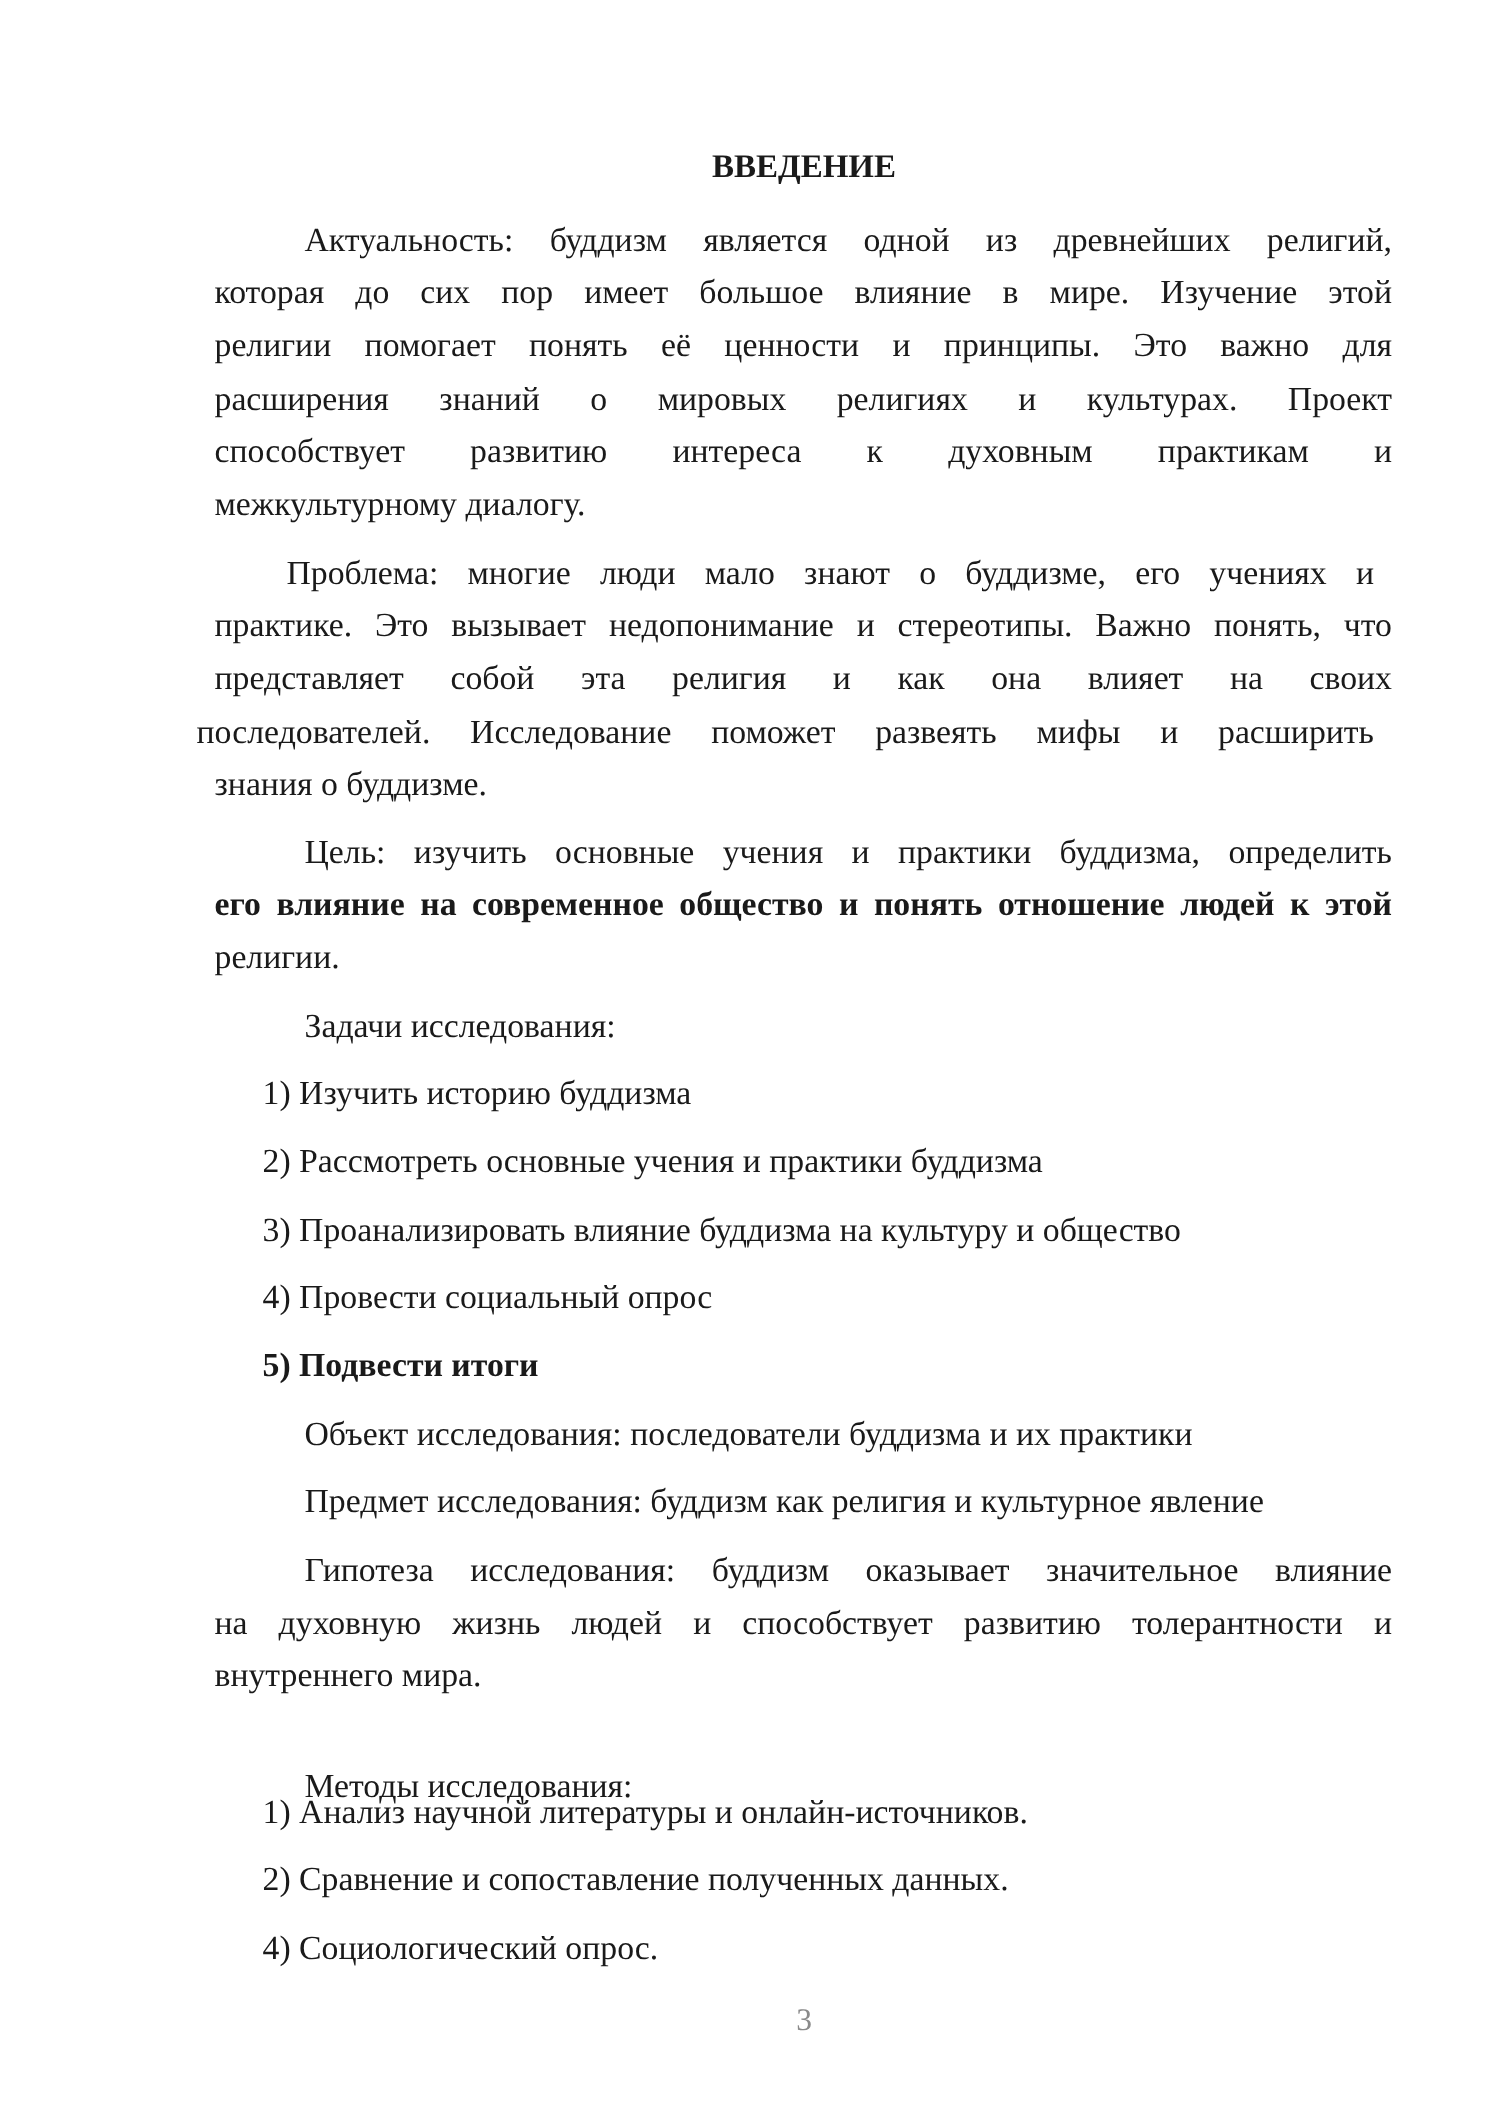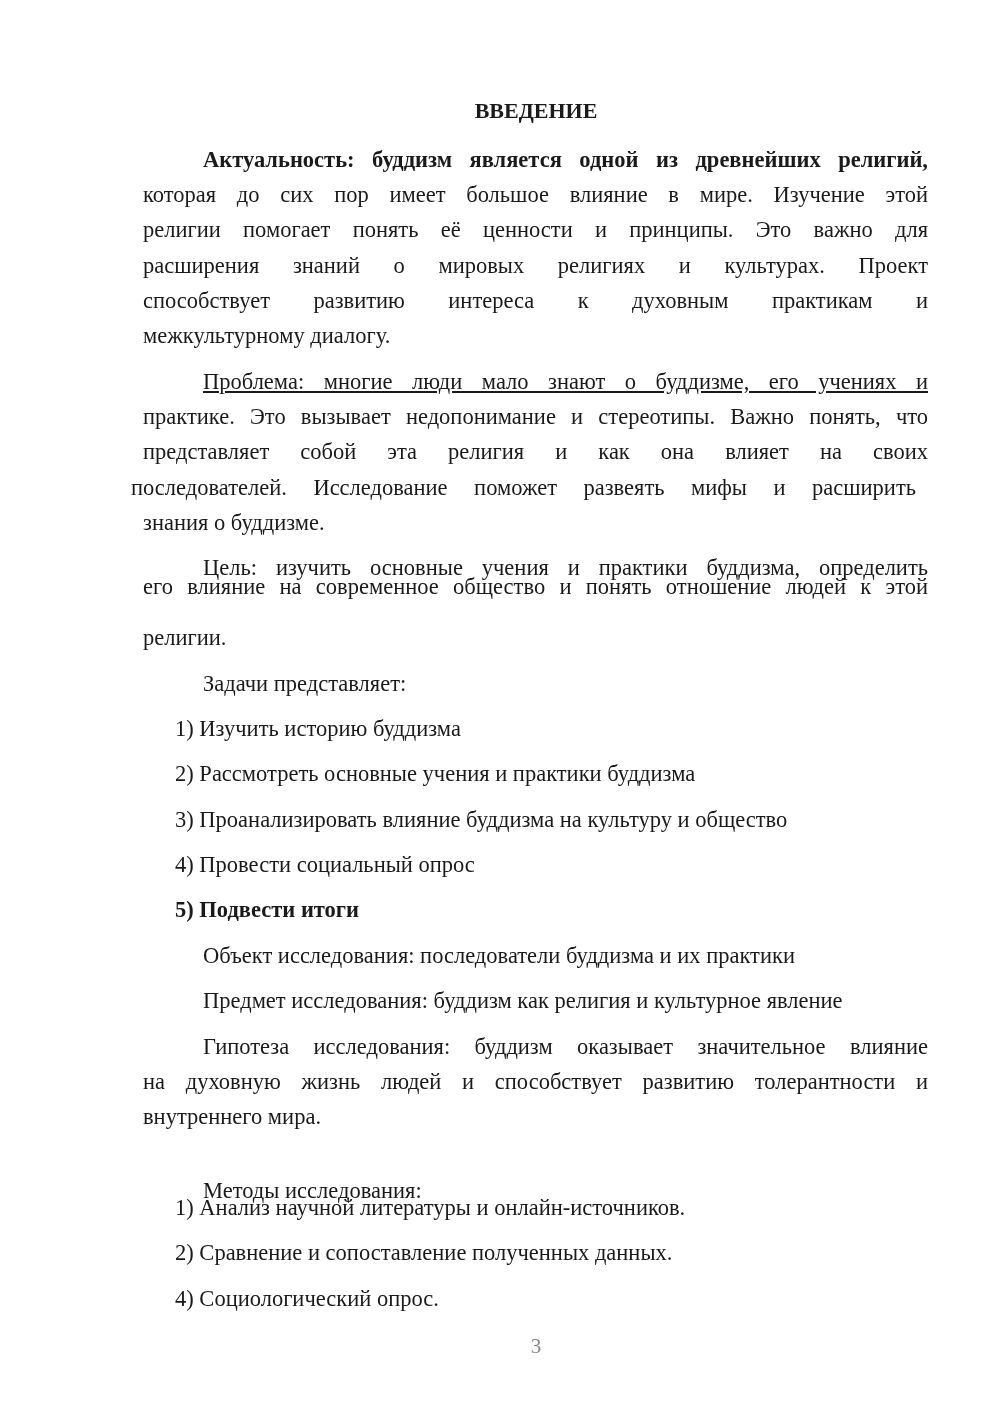--- a/index.html
+++ b/index.html
@@ -18,44 +18,44 @@
     .pagenum { color: #8a8a8a; font-size: 21px; left: 0; width: 1072px; text-align: center; }
   </style>
 </head>
 <body>
 
 <div class="page">
 
   <div class="t title" style="top:100px;">ВВЕДЕНИЕ</div>
 
   <div>
-    <div class="t j" style="left:203px; width:725px; top:149px;font-weight:bold;">Актуальность: буддизм является одной из древнейших религий,</div>
+    <div class="t j" style="left:203px; width:725px; top:149px;">Актуальность: буддизм является одной из древнейших религий,</div>
     <div class="t j" style="left:143px; width:785px; top:184px;">которая до сих пор имеет большое влияние в мире. Изучение этой</div>
     <div class="t j" style="left:143px; width:785px; top:219px;">религии помогает понять её ценности и принципы. Это важно для</div>
     <div class="t j" style="left:143px; width:785px; top:255px;">расширения знаний о мировых религиях и культурах. Проект</div>
     <div class="t j" style="left:143px; width:785px; top:290px;">способствует развитию интереса к духовным практикам и</div>
     <div class="t" style="left:143px; top:325px;">межкультурному диалогу.</div>
   </div>
 
   <div>
-    <div class="t j" style="left:203px; width:725px; top:371px;text-decoration:underline;">Проблема: многие люди мало знают о буддизме, его учениях и</div>
+    <div class="t j" style="left:191px; width:725px; top:371px;">Проблема: многие люди мало знают о буддизме, его учениях и</div>
     <div class="t j" style="left:143px; width:785px; top:406px;">практике. Это вызывает недопонимание и стереотипы. Важно понять, что</div>
     <div class="t j" style="left:143px; width:785px; top:441px;">представляет собой эта религия и как она влияет на своих</div>
     <div class="t j" style="left:131px; width:785px; top:477px;">последователей. Исследование поможет развеять мифы и расширить</div>
     <div class="t" style="left:143px; top:512px;">знания о буддизме.</div>
   </div>
 
   <div>
     <div class="t j" style="left:203px; width:725px; top:557px;">Цель: изучить основные учения и практики буддизма, определить</div>
-    <div class="t j" style="left:143px; width:785px; top:576px;">его влияние на современное общество и понять отношение людей к этой</div>
+    <div class="t j" style="left:143px; width:785px; top:592px;font-weight:bold;">его влияние на современное общество и понять отношение людей к этой</div>
     <div class="t" style="left:143px; top:627px;">религии.</div>
   </div>
 
   <div>
-    <div class="t" style="left:203px; top:673px;">Задачи представляет:</div>
+    <div class="t" style="left:203px; top:673px;">Задачи исследования:</div>
     <div class="t" style="left:175px; top:718px;">1) Изучить историю буддизма</div>
     <div class="t" style="left:175px; top:763px;">2) Рассмотреть основные учения и практики буддизма</div>
     <div class="t" style="left:175px; top:809px;">3) Проанализировать влияние буддизма на культуру и общество</div>
     <div class="t" style="left:175px; top:854px;">4) Провести социальный опрос</div>
     <div class="t" style="left:175px; top:899px;font-weight:bold;">5) Подвести итоги</div>
   </div>
 
   <div class="t" style="left:203px; top:990px;">Предмет исследования: буддизм как религия и культурное явление</div>
   <div class="t" style="left:203px; top:945px;">Объект исследования: последователи буддизма и их практики</div>
 

